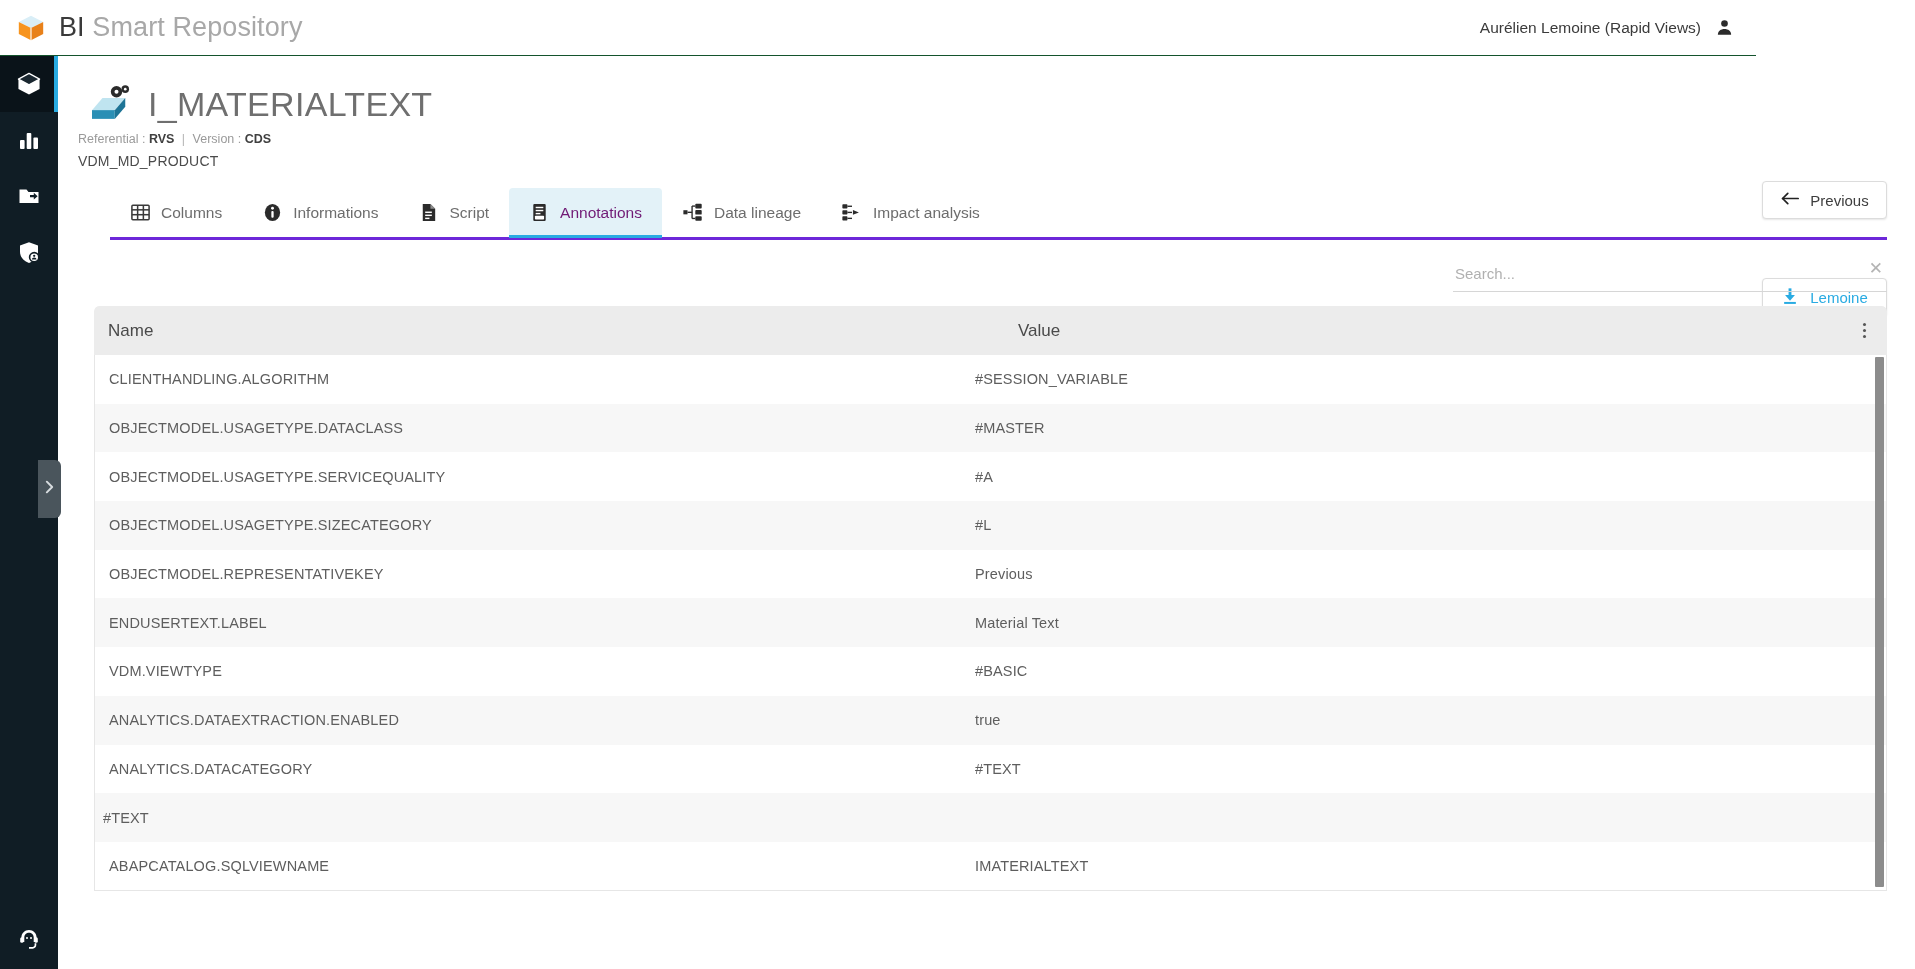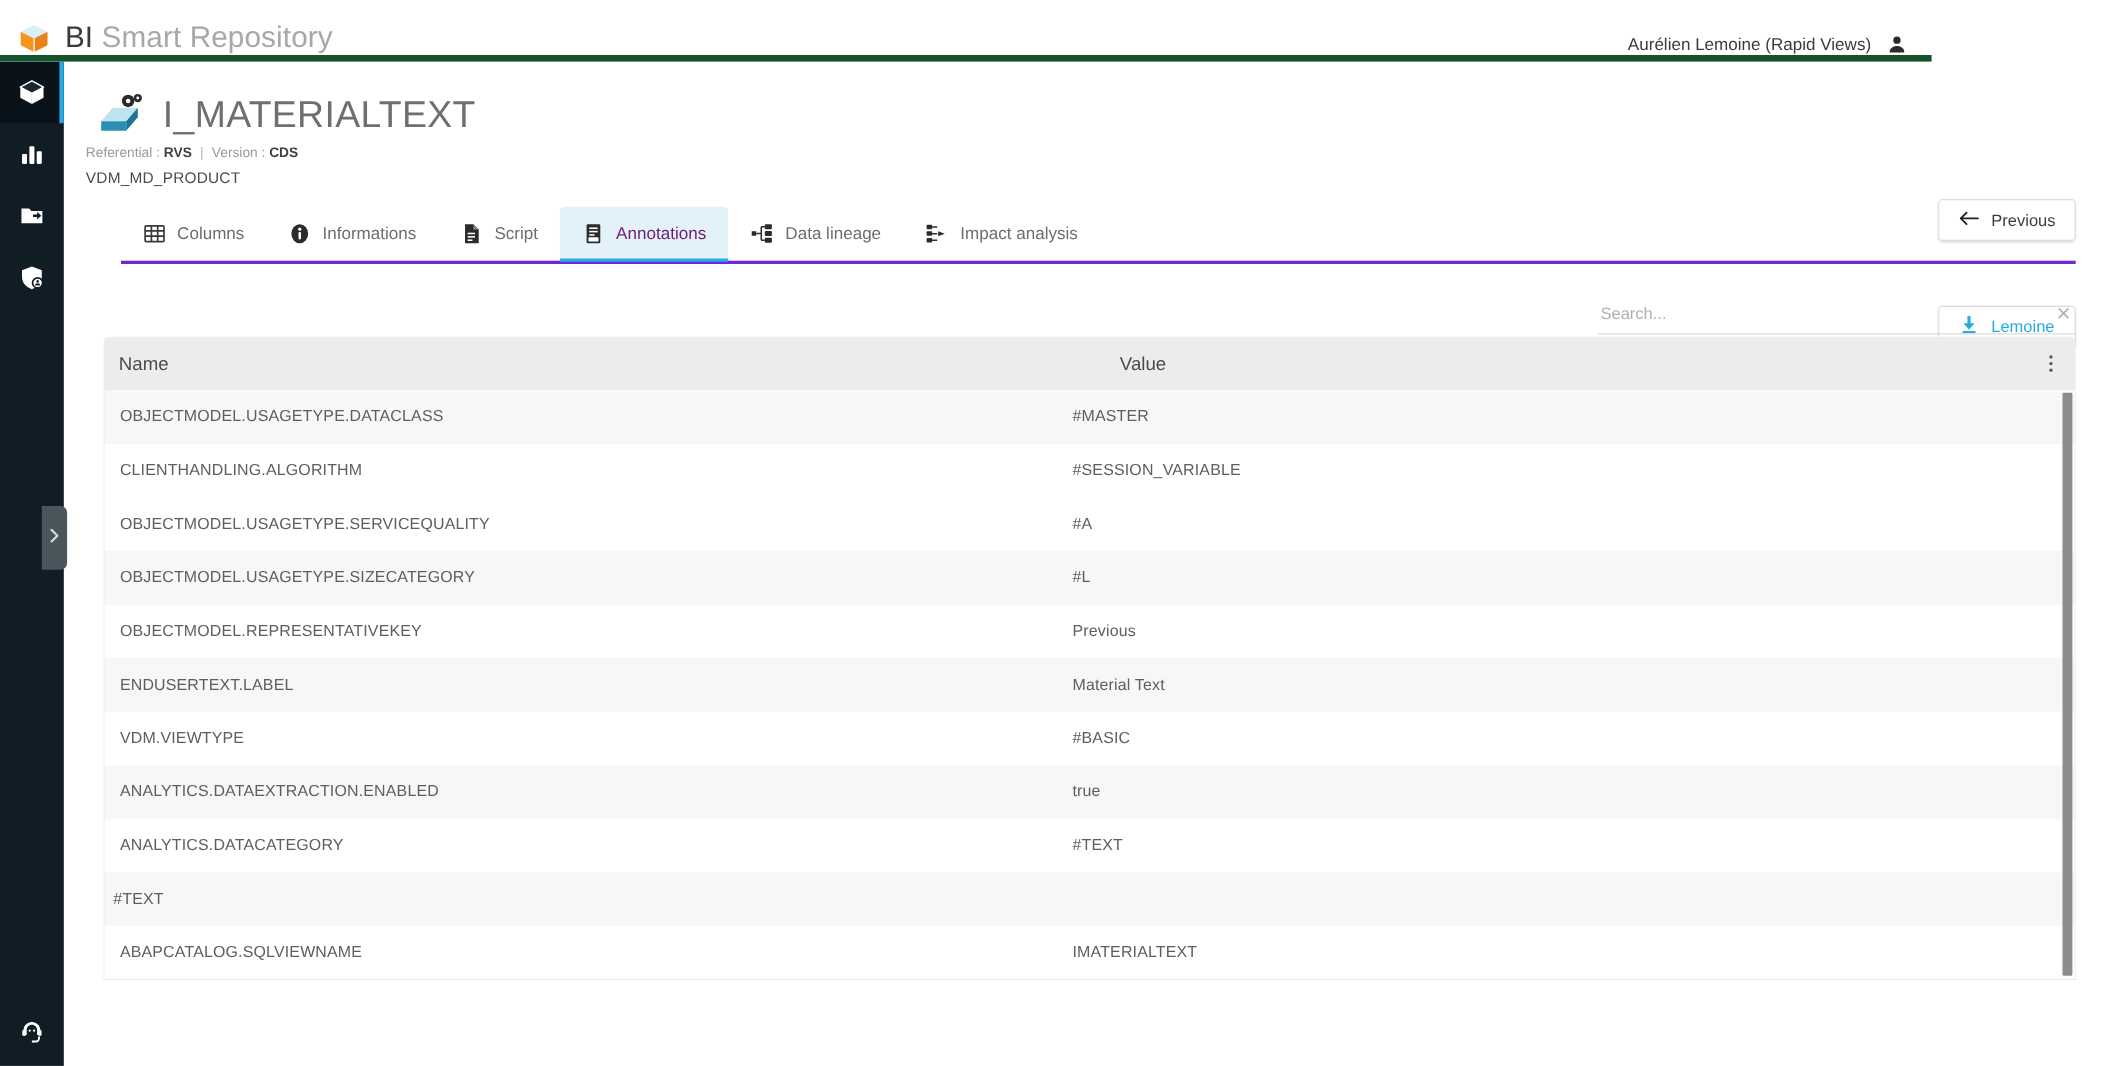--- a/index.html
+++ b/index.html
@@ -11,23 +11,23 @@
     font-family: "Liberation Sans", sans-serif;
   }
 
   
   .topbar {
     position: absolute;
     top: 0; left: 0;
     width: 1756px;
     height: 56px;
     background: #ffffff;
-    border-bottom: 6px solid #14532d;
-    display: flex;
-    align-items: flex-end;
+    border-bottom: 1px solid #14532d;
+    display: flex;
+    align-items: center;
     z-index: 30;
   }
   .brand {
     display: flex;
     align-items: center;
     gap: 13px;
     margin-left: 16px;
   }
   .brand-logo { width: 30px; height: 30px; display:block; }
   .brand-text {
@@ -204,26 +204,25 @@
   .tab svg { display:block; flex: none; }
 
   
   .search-wrap {
     position: relative;
     margin-top: 20px;
     height: 34px;
   }
   .search-box {
     position: absolute;
-    right: 28px; top: 12px;
+    right: 28px; top: 0;
     width: 434px;
     height: 32px;
     border-bottom: 1px solid #d6d6d6;
     display: flex;
-    align-items: center;
   }
   .search-input {
     flex: 1;
     border: none;
     outline: none;
     background: transparent;
     font-family: "Liberation Sans", sans-serif;
     font-size: 15px;
     color: #555;
     padding: 0 2px 4px 2px;
@@ -551,29 +550,29 @@
       <div class="kebab">
         <i></i>
           <i></i>
           <i></i>
       </div>
     </div>
 
     <div class="tbody">
       <div class="vscroll"></div>
 
+      <div class="trow">
+        <div class="col-name td">CLIENTHANDLING.ALGORITHM</div>
+        <div class="col-value td">#SESSION_VARIABLE</div>
+      </div>
       <div class="trow alt">
         <div class="col-name td">OBJECTMODEL.USAGETYPE.DATACLASS</div>
         <div class="col-value td">#MASTER</div>
       </div>
       <div class="trow">
-        <div class="col-name td">CLIENTHANDLING.ALGORITHM</div>
-        <div class="col-value td">#SESSION_VARIABLE</div>
-      </div>
-      <div class="trow">
         <div class="col-name td">OBJECTMODEL.USAGETYPE.SERVICEQUALITY</div>
         <div class="col-value td">#A</div>
       </div>
       <div class="trow alt">
         <div class="col-name td">OBJECTMODEL.USAGETYPE.SIZECATEGORY</div>
         <div class="col-value td">#L</div>
       </div>
       <div class="trow">
         <div class="col-name td">OBJECTMODEL.REPRESENTATIVEKEY</div>
         <div class="col-value td">Previous</div>

